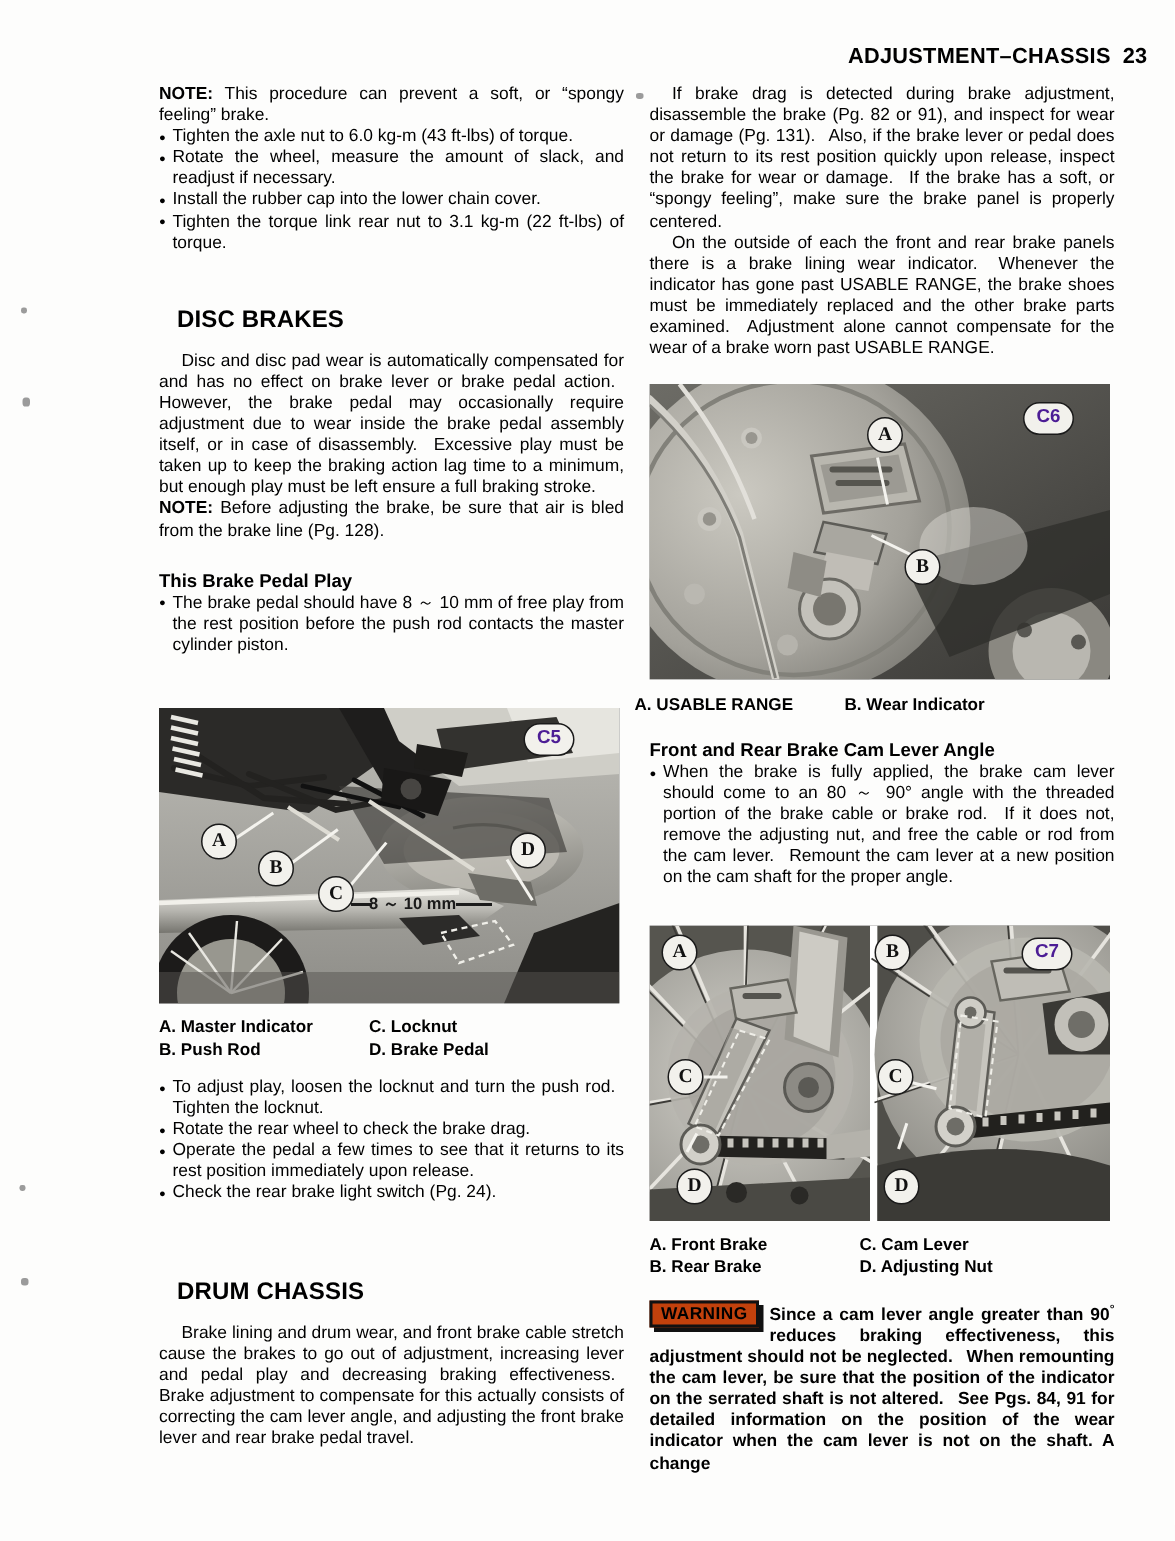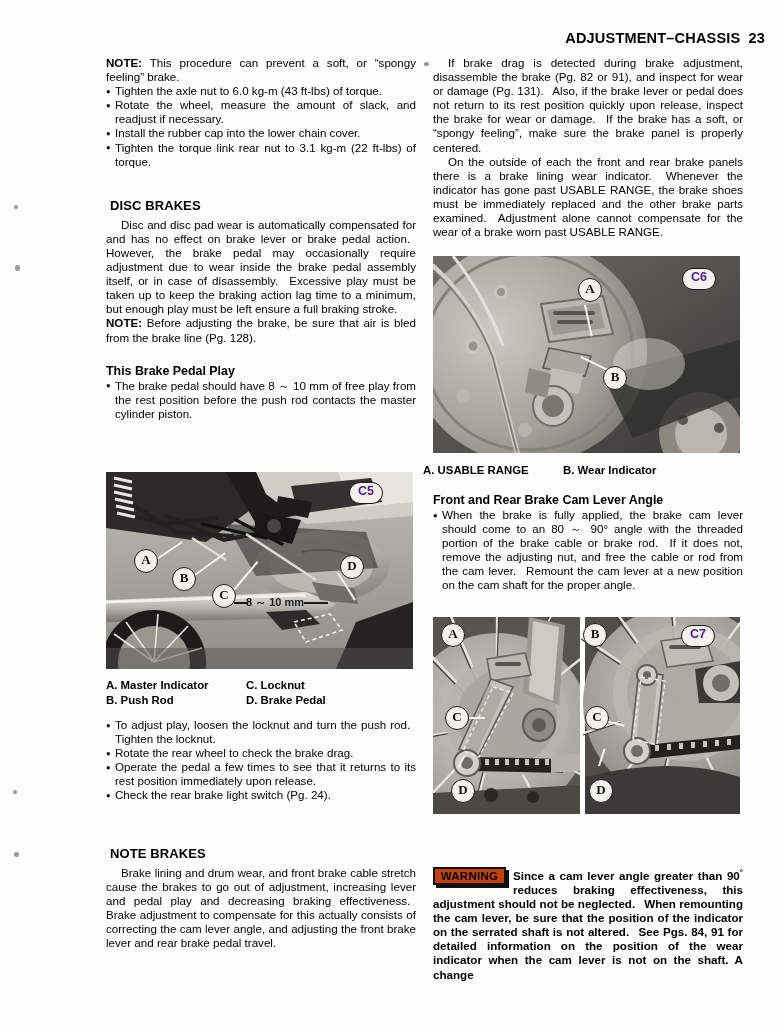--- a/index.html
+++ b/index.html
@@ -65,22 +65,22 @@
   .bullet::before {
     content: "\25CF";
     position: absolute;
     left: 0;
     top: -0.5px;
     font-size: 7.5px;
     line-height: 15px;
   }
 
   h2.section {
-    margin: 4px;
-    font-size: 13px;
+    margin: 12px;
+    font-size: 16px;
     font-weight: bold;
     letter-spacing: .1px;
     line-height: 17px;
   }
   h3.sub {
     margin: 0;
     font-size: 12.4px;
     font-weight: bold;
     line-height: 16px;
   }
@@ -344,21 +344,21 @@
 
   <div class="col col-left" style="top:718px;">
     <p class="bullet">To adjust play, loosen the locknut and turn the push rod.  Tighten the locknut.</p>
     <p class="bullet">Rotate the rear wheel to check the brake drag.</p>
     <p class="bullet">Operate the pedal a few times to see that it returns to its rest position immediately upon release.</p>
     <p class="bullet">Check the rear brake light switch (Pg. 24).</p>
 
     <div class="sp-24"></div>
     <div class="sp-14"></div>
 
-    <h2 class="section">NOTE BRAKES</h2>
+    <h2 class="section">DRUM CHASSIS</h2>
     <p class="indent">Brake lining and drum wear, and front brake cable stretch cause the brakes to go out of adjustment, increasing lever and pedal play and decreasing braking effectiveness.  Brake adjustment to compensate for this actually consists of correcting the cam lever angle, and adjusting the front brake lever and rear brake pedal travel.</p>
   </div>
 
   <div class="col col-right">
     <p class="indent">If brake drag is detected during brake adjustment, disassemble the brake (Pg. 82 or 91), and inspect for wear or damage (Pg. 131).  Also, if the brake lever or pedal does not return to its rest position quickly upon release, inspect the brake for wear or damage.  If the brake has a soft, or “spongy feeling”, make sure the brake panel is properly centered.</p>
     <p class="indent">On the outside of each the front and rear brake panels there is a brake lining wear indicator.  Whenever the indicator has gone past USABLE RANGE, the brake shoes must be immediately replaced and the other brake parts examined.  Adjustment alone cannot compensate for the wear of a brake worn past USABLE RANGE.</p>
   </div>
 
   <div class="figure fig-c6">
     <svg class="photo-inner" viewBox="0 0 307 197" preserveAspectRatio="none">
@@ -582,20 +582,30 @@
 
     <div class="callout" style="left:8px; top:6px;">A</div>
     <div class="callout" style="left:12px; top:89px;">C</div>
     <div class="callout" style="left:18px; top:162px;">D</div>
     <div class="callout" style="left:150px; top:6px;">B</div>
     <div class="callout" style="left:152px; top:89px;">C</div>
     <div class="callout" style="left:156px; top:162px;">D</div>
     <div class="tag" style="left:248px; top:8px;">C7</div>
   </div>
 
+  <div class="caption" style="left:433px; top:823px;">
+    <div class="cap-row">
+      <span class="cap-a">A. Front Brake</span>
+      <span class="cap-b">C. Cam Lever</span>
+    </div>
+    <div class="cap-row">
+      <span class="cap-a">B. Rear Brake</span>
+      <span class="cap-b">D. Adjusting Nut</span>
+    </div>
+  </div>
 
   <div class="col col-right" style="top:866px;">
     <div class="warnwrap">
       <div class="warnbadge">
         <div class="shadow"></div>
         <div class="face">WARNING</div>
       </div>
       <p class="warn-text noind"><span class="bold">Since a cam lever angle greater than 90</span><sup class="deg bold">°</sup><span class="bold"> reduces braking effectiveness, this adjustment should not be neglected.  When remounting the cam lever, be sure that the position of the indicator on the serrated shaft is not altered.  See Pgs. 84, 91 for detailed information on the position of the wear indicator when the cam lever is not on the shaft. A change</span></p>
     </div>
   </div>

